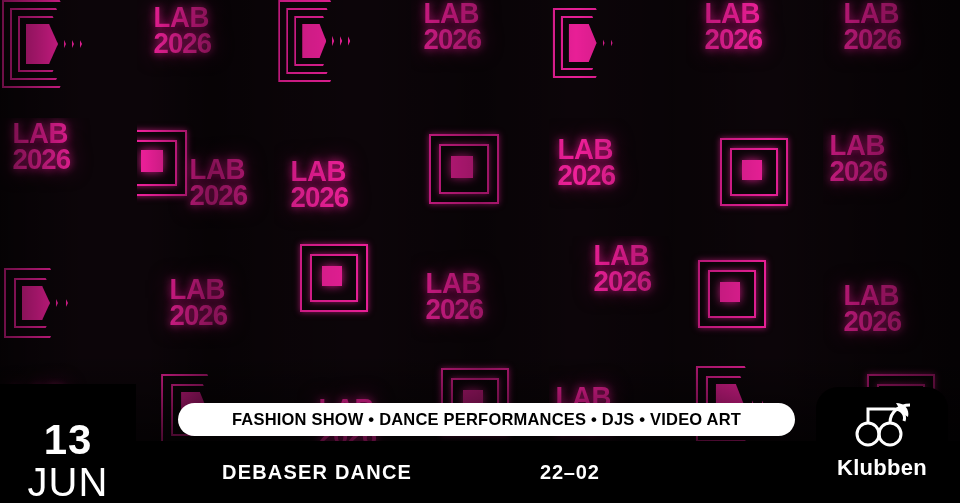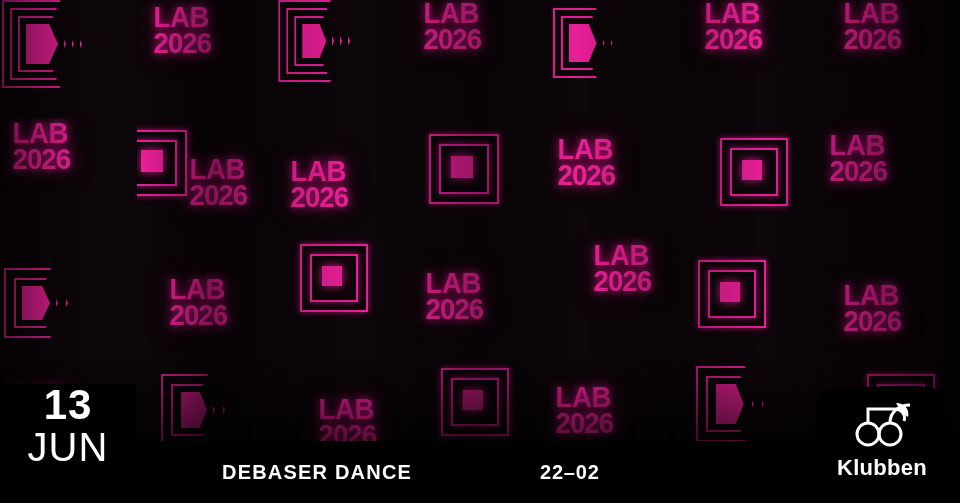--- a/index.html
+++ b/index.html
@@ -94,21 +94,21 @@
 
   
   .bottom{
     position:absolute;left:0;right:0;bottom:0;height:119px;
   }
   .date-box{
     position:absolute;left:0;bottom:0;
     width:136px;height:119px;
     background:#000;
     display:flex;flex-direction:column;
-    align-items:center;justify-content:flex-start;
+    align-items:center;justify-content:flex-end;
     color:#fff;
   }
   .date-box .d{
     font-size:42px;font-weight:700;line-height:1;letter-spacing:1px;
   }
   .date-box .m{
     font-size:40px;font-weight:400;line-height:1.05;letter-spacing:1px;
   }
 
   .pill{
@@ -406,20 +406,21 @@
   <div class="vignette"></div>
   <div class="bottomshade"></div>
 
   <div class="bottom">
 
     <div class="date-box">
       <div class="d">13</div>
       <div class="m">JUN</div>
     </div>
 
+    <div class="pill">FASHION SHOW • DANCE PERFORMANCES • DJS • VIDEO ART</div>
 
     <div class="infobar">
       <div class="venue">DEBASER DANCE</div>
       <div class="time">22–02</div>
     </div>
 
     <div class="klubben">
       <svg class="mark" viewBox="0 0 64 50">
         <g fill="none" stroke="#ffffff" stroke-width="3">
           <circle cx="18" cy="33" r="11"></circle>

